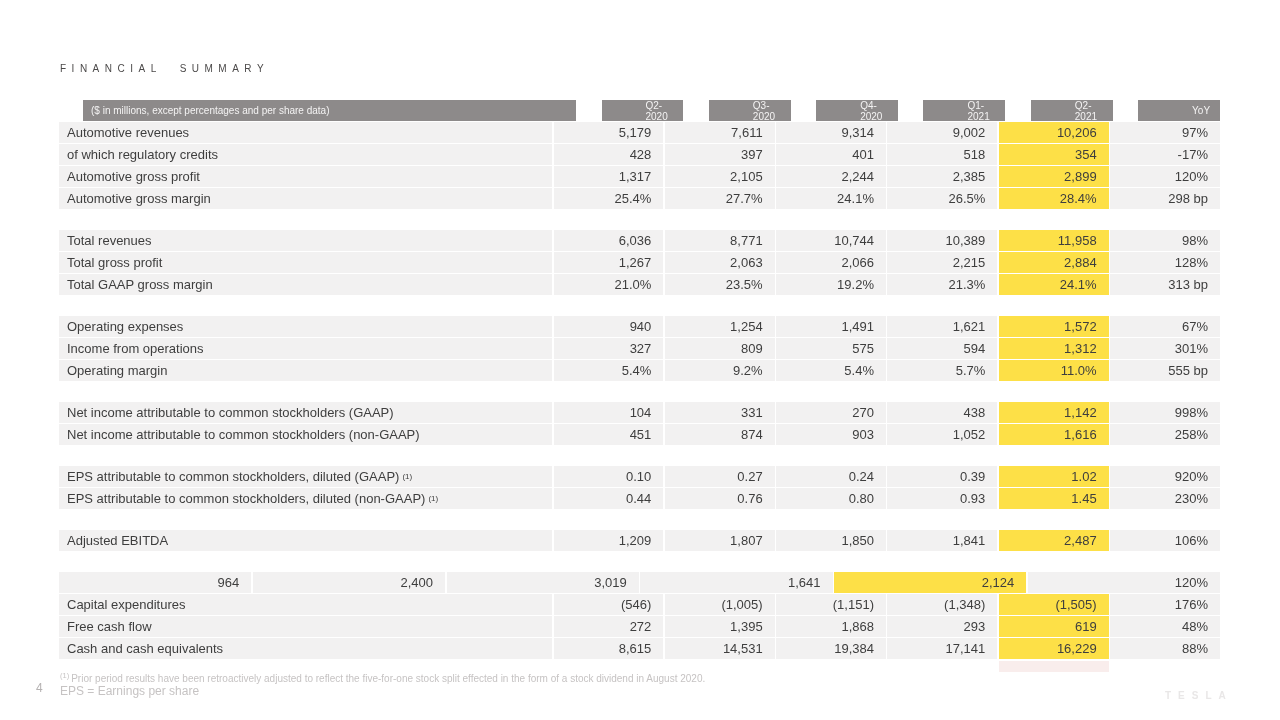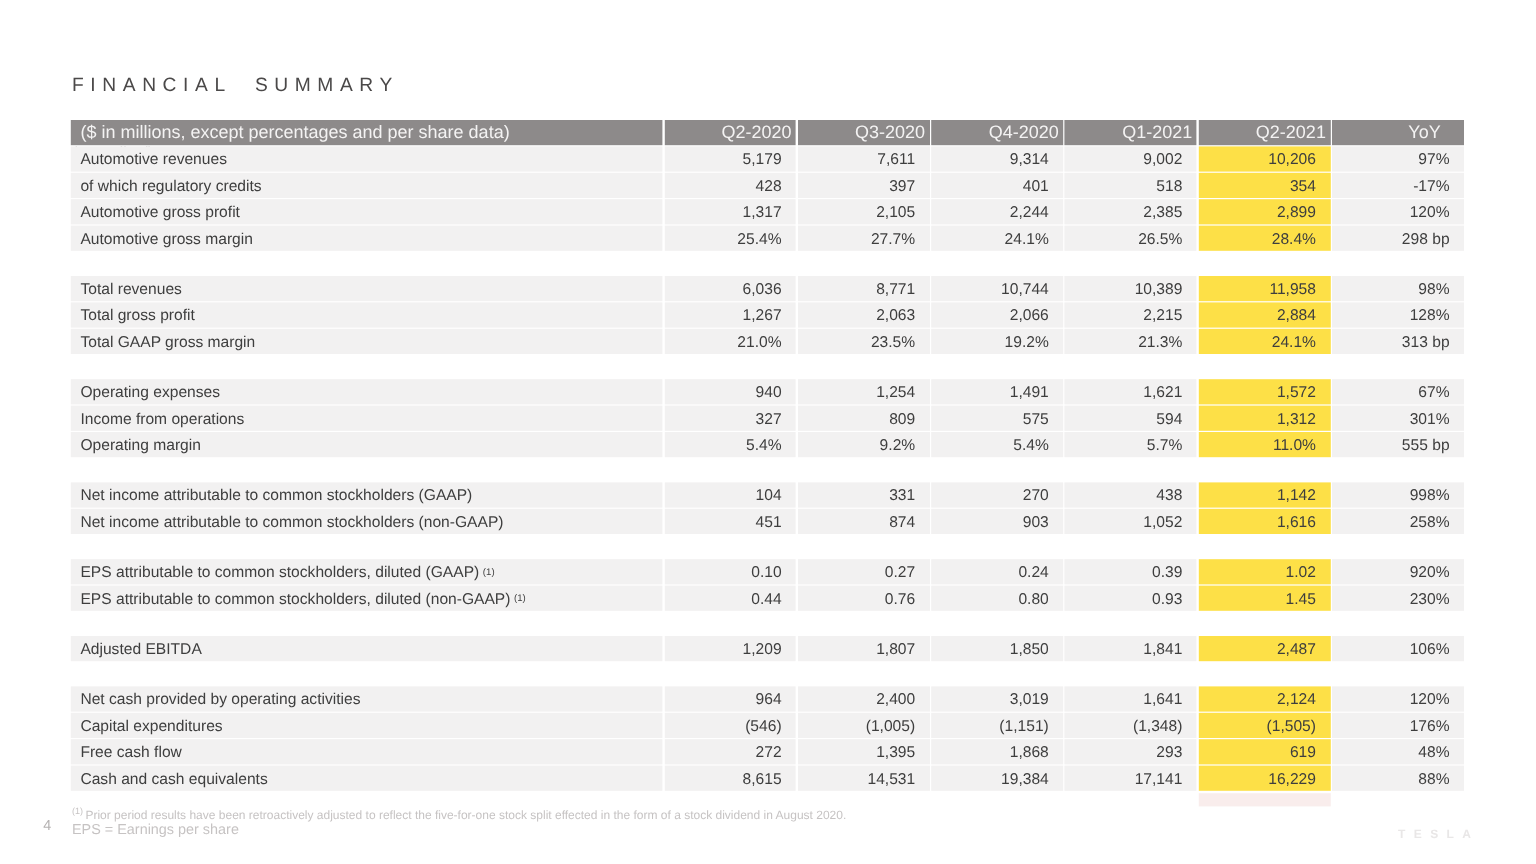--- a/index.html
+++ b/index.html
@@ -1,30 +1,30 @@
 <!DOCTYPE html>
 <html><head>
 <meta charset="utf-8">
 <style>
   * { margin:0; padding:0; box-sizing:border-box; }
   html,body { width:1280px; height:720px; background:#ffffff; overflow:hidden;
     font-family:"Liberation Sans", sans-serif; }
   .slide { position:relative; width:1280px; height:720px; background:#fff; }
 
-  .title { position:absolute; left:60px; top:63px; font-size:16px; color:#4b4949;
+  .title { position:absolute; left:60px; top:63px; font-size:10px; color:#4b4949;
     letter-spacing:5.5px; word-spacing:10px; white-space:nowrap; }
   .subtitle { position:absolute; left:60px; top:80px; font-size:13px; color:#4b4949;margin-top:40px; }
 
   .fintable { position:absolute; left:59px; top:100px; width:1161px; }
   .trow { display:flex; gap:1.5px; height:21px; margin-bottom:1px; }
   .cell { background:#f2f1f1; display:flex; align-items:center; font-size:13px; color:#3e3e3e; }
   .label-cell { width:493px; flex:0 0 493px; padding-left:8px; }
   .label-cell.indent { }
   .num-cell { flex:1 1 0; justify-content:flex-end; padding-right:12px; }
-  .header .cell { background:#8d8a8a; color:#f4f3f3; font-size:15px; }
+  .header .cell { background:#8d8a8a; color:#f4f3f3; font-size:10px;margin-left:24px; }
   .header .num-cell { justify-content:center; padding-right:0;padding-left:44px; }
   .hl { background:#fde047; }
   .spacer { height:20px; }
   sup.rowsup { font-size:8px; margin-left:3px; color:#3e3e3e; vertical-align:super; line-height:0; }
 
   .hl-tail { position:absolute; left:940px; height:11px; width:110px;
     background:rgba(242,216,212,0.45); }
 
   .footnote1 { position:absolute; left:60px; top:671px; font-size:10px; color:#c6c3c3; }
   .footnote1 sup { font-size:7.5px; margin-right:2px; }
@@ -218,23 +218,20 @@
           </div>
           <div class="cell num-cell">1,209</div>
           <div class="cell num-cell">1,807</div>
           <div class="cell num-cell">1,850</div>
           <div class="cell num-cell">1,841</div>
           <div class="cell num-cell hl">2,487</div>
           <div class="cell num-cell">106%</div>
         </div>
         <div class="spacer"></div>
         <div class="trow">
-          <div class="cell label-cell">
-            <span>Net cash provided by operating activities</span>
-          </div>
           <div class="cell num-cell">964</div>
           <div class="cell num-cell">2,400</div>
           <div class="cell num-cell">3,019</div>
           <div class="cell num-cell">1,641</div>
           <div class="cell num-cell hl">2,124</div>
           <div class="cell num-cell">120%</div>
         </div>
         <div class="trow">
           <div class="cell label-cell">
             <span>Capital expenditures</span>

